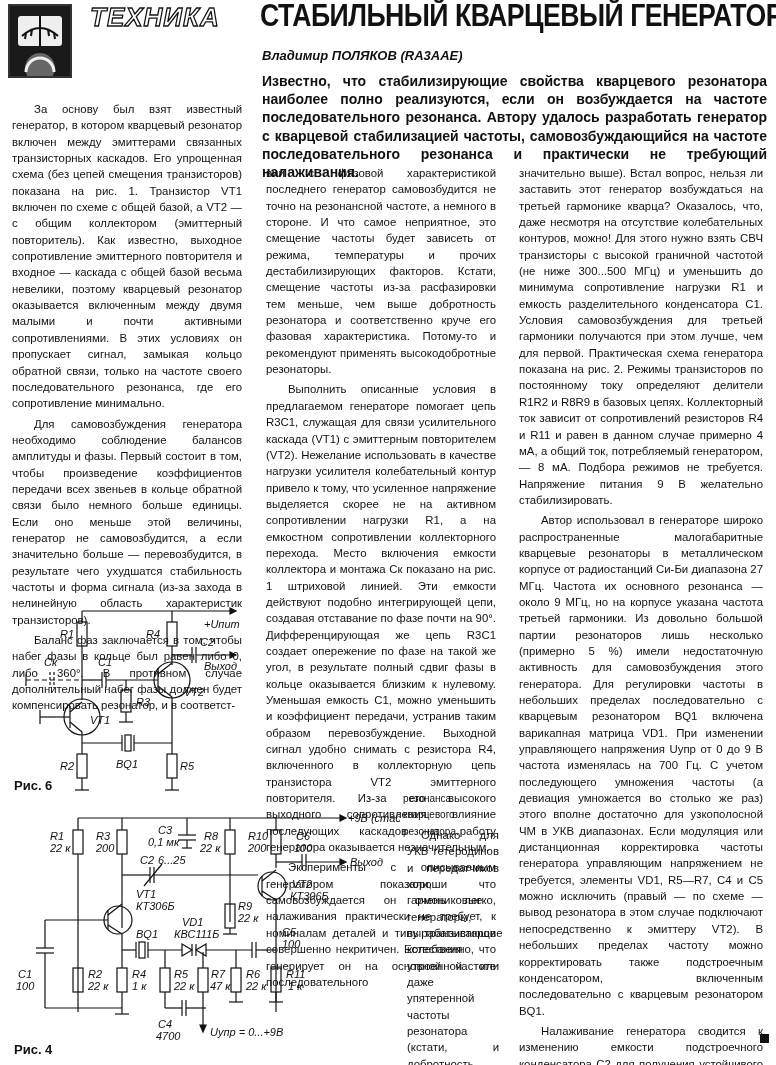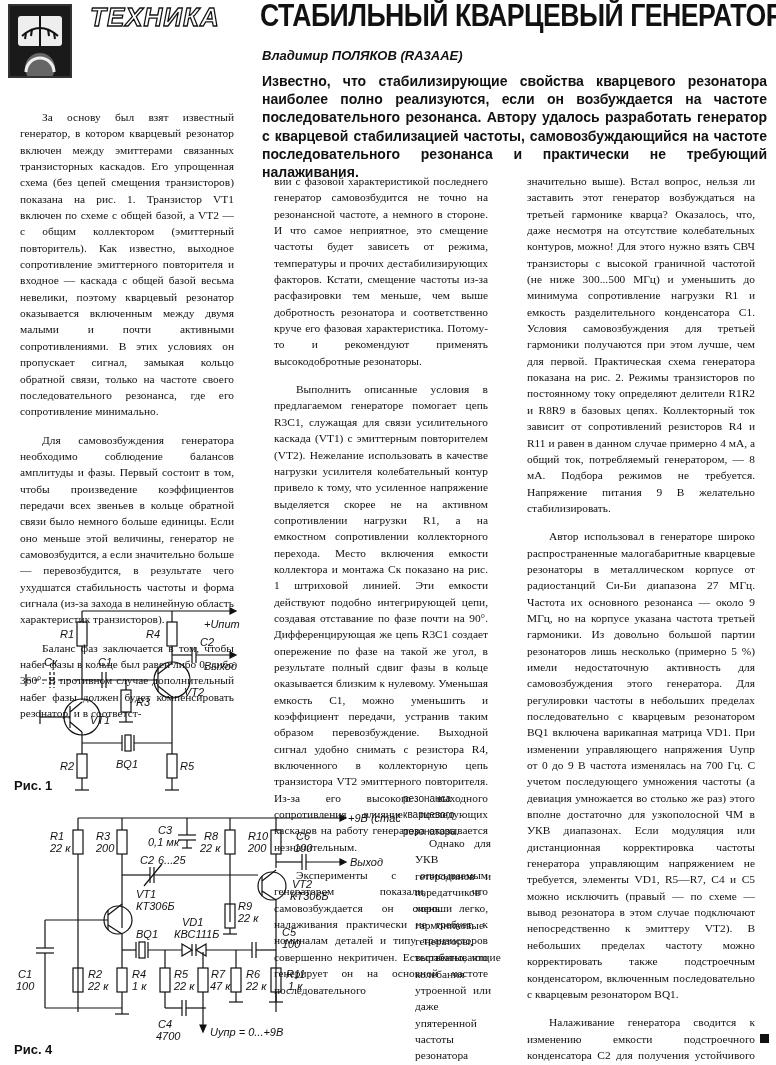--- a/index.html
+++ b/index.html
@@ -4,21 +4,21 @@
 <style>
   html,body{margin:0;padding:0;background:#fff;}
   body{width:776px;height:1065px;position:relative;overflow:hidden;color:#111;font-family:"Liberation Sans",sans-serif;}
   .abs{position:absolute;}
   .logo{left:8px;top:4px;width:64px;height:74px;background:#1a1a1a;border:2px solid #333;box-sizing:border-box;}
   .section{left:90px;top:2px;font-family:"Liberation Sans",sans-serif;font-size:26px;font-weight:bold;font-style:italic;color:#fff;-webkit-text-stroke:1.3px #111;letter-spacing:1px;}
   .title{left:260px;top:-2px;font-size:31px;font-weight:bold;letter-spacing:-0.6px;transform:scaleX(0.86);transform-origin:left top;white-space:nowrap;}
   .author{left:262px;top:48px;font-size:13px;font-weight:bold;font-style:italic;}
   .lead{left:262px;top:72px;width:505px;font-size:14px;line-height:18.2px;font-weight:bold;text-align:justify;}
   .col{font-size:11.4px;line-height:16.35px;text-align:justify;hyphens:manual;}
-  .col p{margin:12px;text-indent:22px;font-family:Liberation Serif, serif;}
+  .col p{margin:4px;text-indent:22px;}
   .col p.cont{text-indent:0;}
   .c1{left:8px;top:97px;width:238px;}
   .c2{left:262px;top:161px;width:238px;}
   .c3{left:515px;top:161px;width:252px;}
   .c2b{left:403px;top:823px;width:100px;font-size:11.4px;line-height:16.35px;text-align:justify;}
   .c2tail{left:403px;top:791px;width:100px;font-size:10px;line-height:16.35px;}
   .fig{font-size:13px;font-weight:bold;}
   .sch text{font-family:"Liberation Sans",sans-serif;font-style:italic;font-size:11px;fill:#111;}
   .end-mark{left:760px;top:1034px;width:9px;height:9px;background:#111;}
 </style>
@@ -126,21 +126,21 @@
   <text x="180" y="170">R5</text>
   <text x="98" y="66">C1</text>
   <text x="200" y="46">C2</text>
   <text x="44" y="66">Cк</text>
   <text x="90" y="124">VT1</text>
   <text x="184" y="96">VT2</text>
   <text x="116" y="168">BQ1</text>
   <text x="204" y="28">+Uпит</text>
   <text x="204" y="70">Выход</text>
 </svg>
-<div class="abs fig" style="left:14px;top:778px">Рис. 1</div>
+<div class="abs fig" style="left:14px;top:778px">Рис. 6</div>
 
 <svg class="abs sch" style="left:0;top:800px" width="400" height="250" viewBox="0 0 400 250">
   <g stroke="#111" stroke-width="1.2" fill="none">
     <line x1="78" y1="18" x2="340" y2="18"></line>
       <polygon points="340,15 346,18 340,21" fill="#111"></polygon>
     <line x1="78" y1="18" x2="78" y2="30"></line>
       <rect x="73" y="30" width="10" height="24"></rect>
       <line x1="78" y1="54" x2="78" y2="212"></line>
     <line x1="122" y1="18" x2="122" y2="30"></line>
       <rect x="117" y="30" width="10" height="24"></rect>

